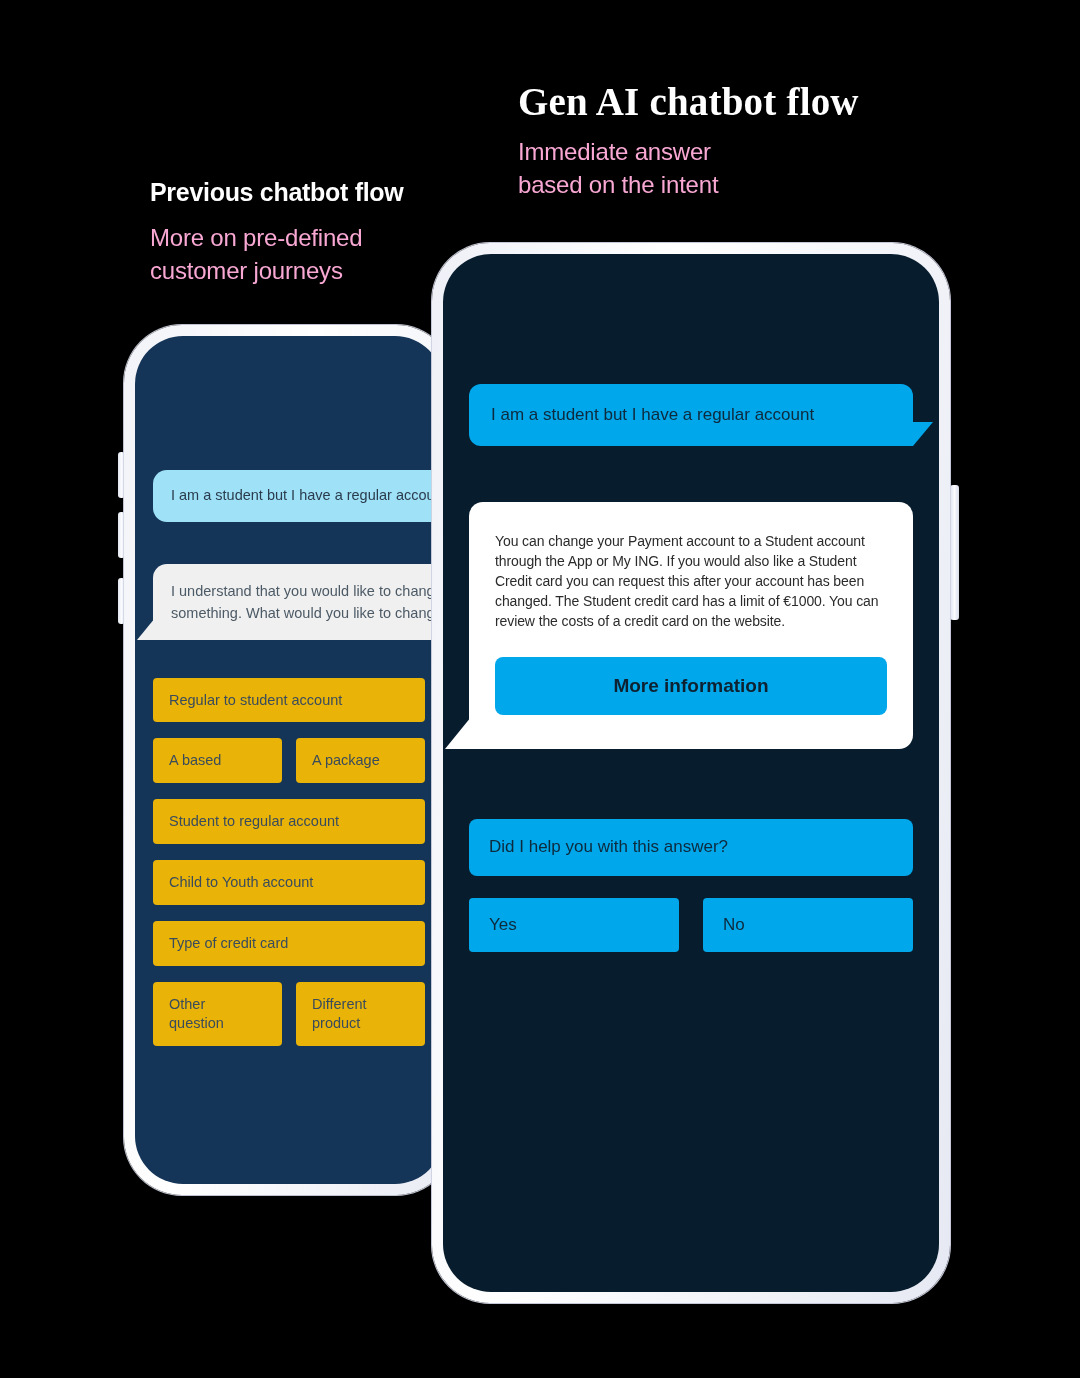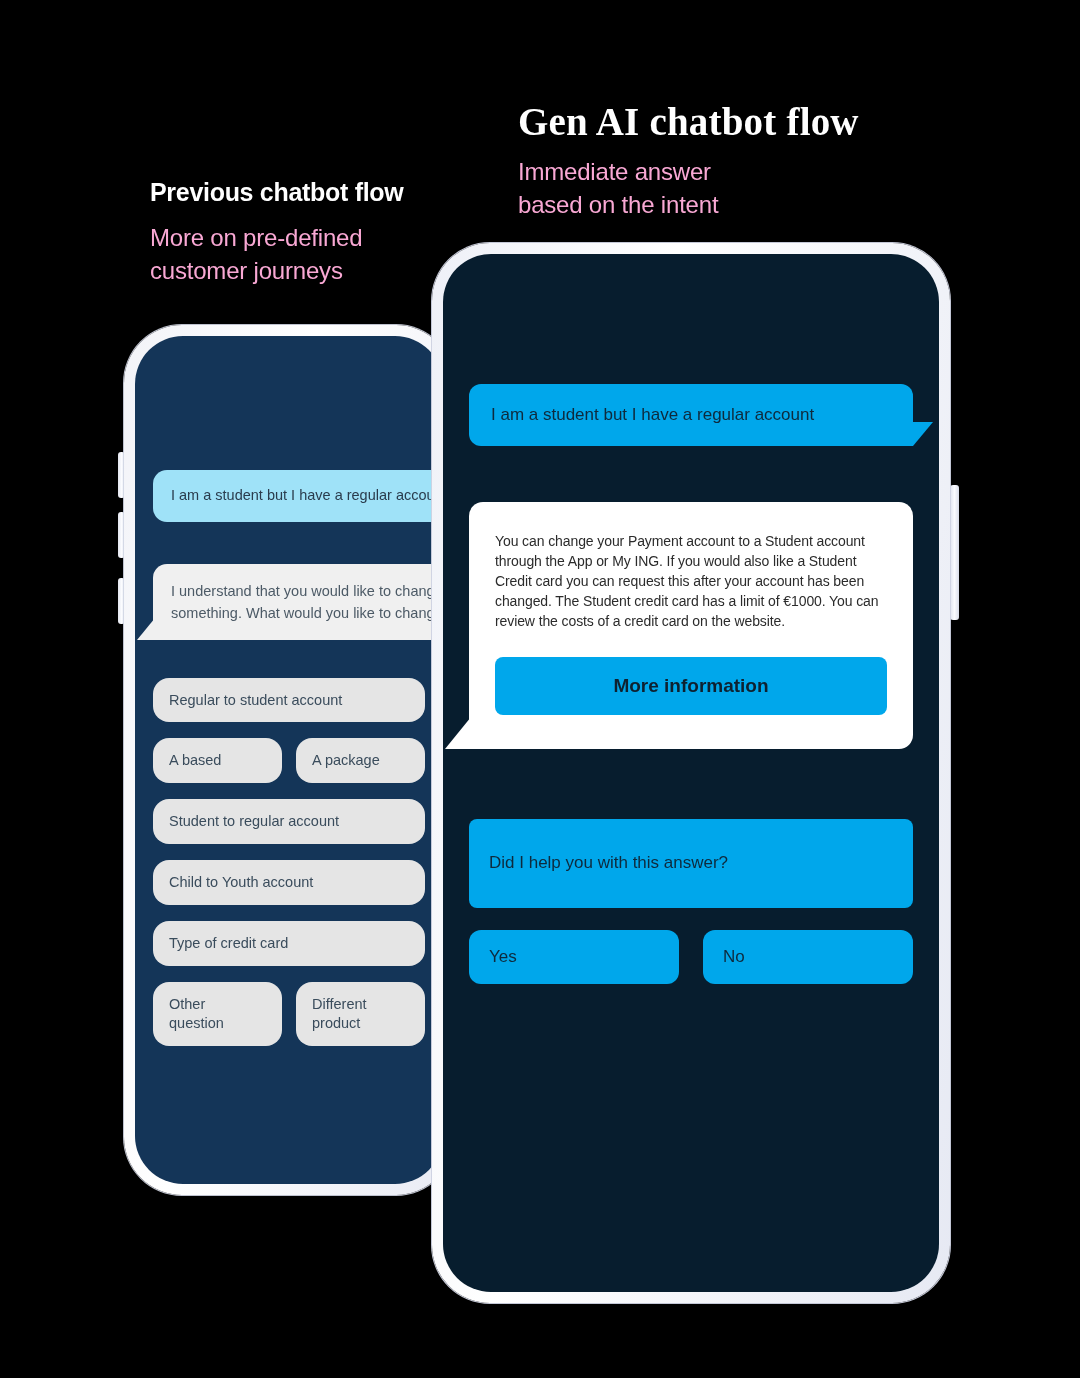--- a/index.html
+++ b/index.html
@@ -16,21 +16,21 @@
     width: 1080px;
     height: 1378px;
     background: #000000;
     font-family: "Liberation Sans", sans-serif;
   }
 
   
   .heading-block { position: absolute; color: #ffffff; }
 
   #left-heading { left: 150px; top: 178px; width: 330px; }
-  #right-heading { left: 518px; top: 82px; width: 420px; margin-top: 20px; }
+  #right-heading { left: 518px; top: 82px; width: 420px; }
 
   .title-sans {
     font-family: "Liberation Sans", sans-serif;
     font-size: 25px;
     font-weight: bold;
     letter-spacing: -0.3px;
     line-height: 1.15;
     color: #ffffff;
   }
   .title-serif {
@@ -140,26 +140,26 @@
     bottom: 0;
     width: 0; height: 0;
     border-style: solid;
     border-width: 0 0 22px 18px;
     border-color: transparent transparent #F0F0F0 transparent;
   }
 
   .opt-list { margin-top: 38px; }
   .opt-row { display: flex; gap: 14px; margin-bottom: 16px; }
   .opt {
-    background: #e5e5e5;
+    background: #eab308;
     color: #3a4c5c;
     font-size: 14.5px;
     line-height: 1.3;
     padding: 13px 16px;
-    border-radius: 16px;
+    border-radius: 4px;
     white-space: pre-line;
   }
   .opt-wide { width: 290px; }
   .opt-half { width: 138px; }
 
   
   .screen-pad-right { padding: 130px 26px 0 26px; }
 
   .bubble-user-bright {
     background: #00A7EB;
@@ -222,33 +222,33 @@
     padding: 18px 0;
     text-align: center;
     cursor: pointer;
   }
 
   .bubble-feedback {
     background: #00A7EB;
     color: #0e2a3d;
     font-size: 17px;
     line-height: 1.3;
-    padding: 33px 20px;
+    padding: 17px 20px;
     border-radius: 8px;
     margin-top: 70px;
     width: 100%;
   }
   .yn-row { display: flex; gap: 24px; margin-top: 22px; }
   .yn-btn {
     background: #00A7EB;
     color: #0e2a3d;
     font-family: "Liberation Sans", sans-serif;
     font-size: 17px;
     border: none;
-    border-radius: 12px;
+    border-radius: 4px;
     padding: 17px 20px;
     flex: 1;
     text-align: left;
     cursor: pointer;
   }
 </style>
 </head>
 <body>
 
 <div id="stage">

